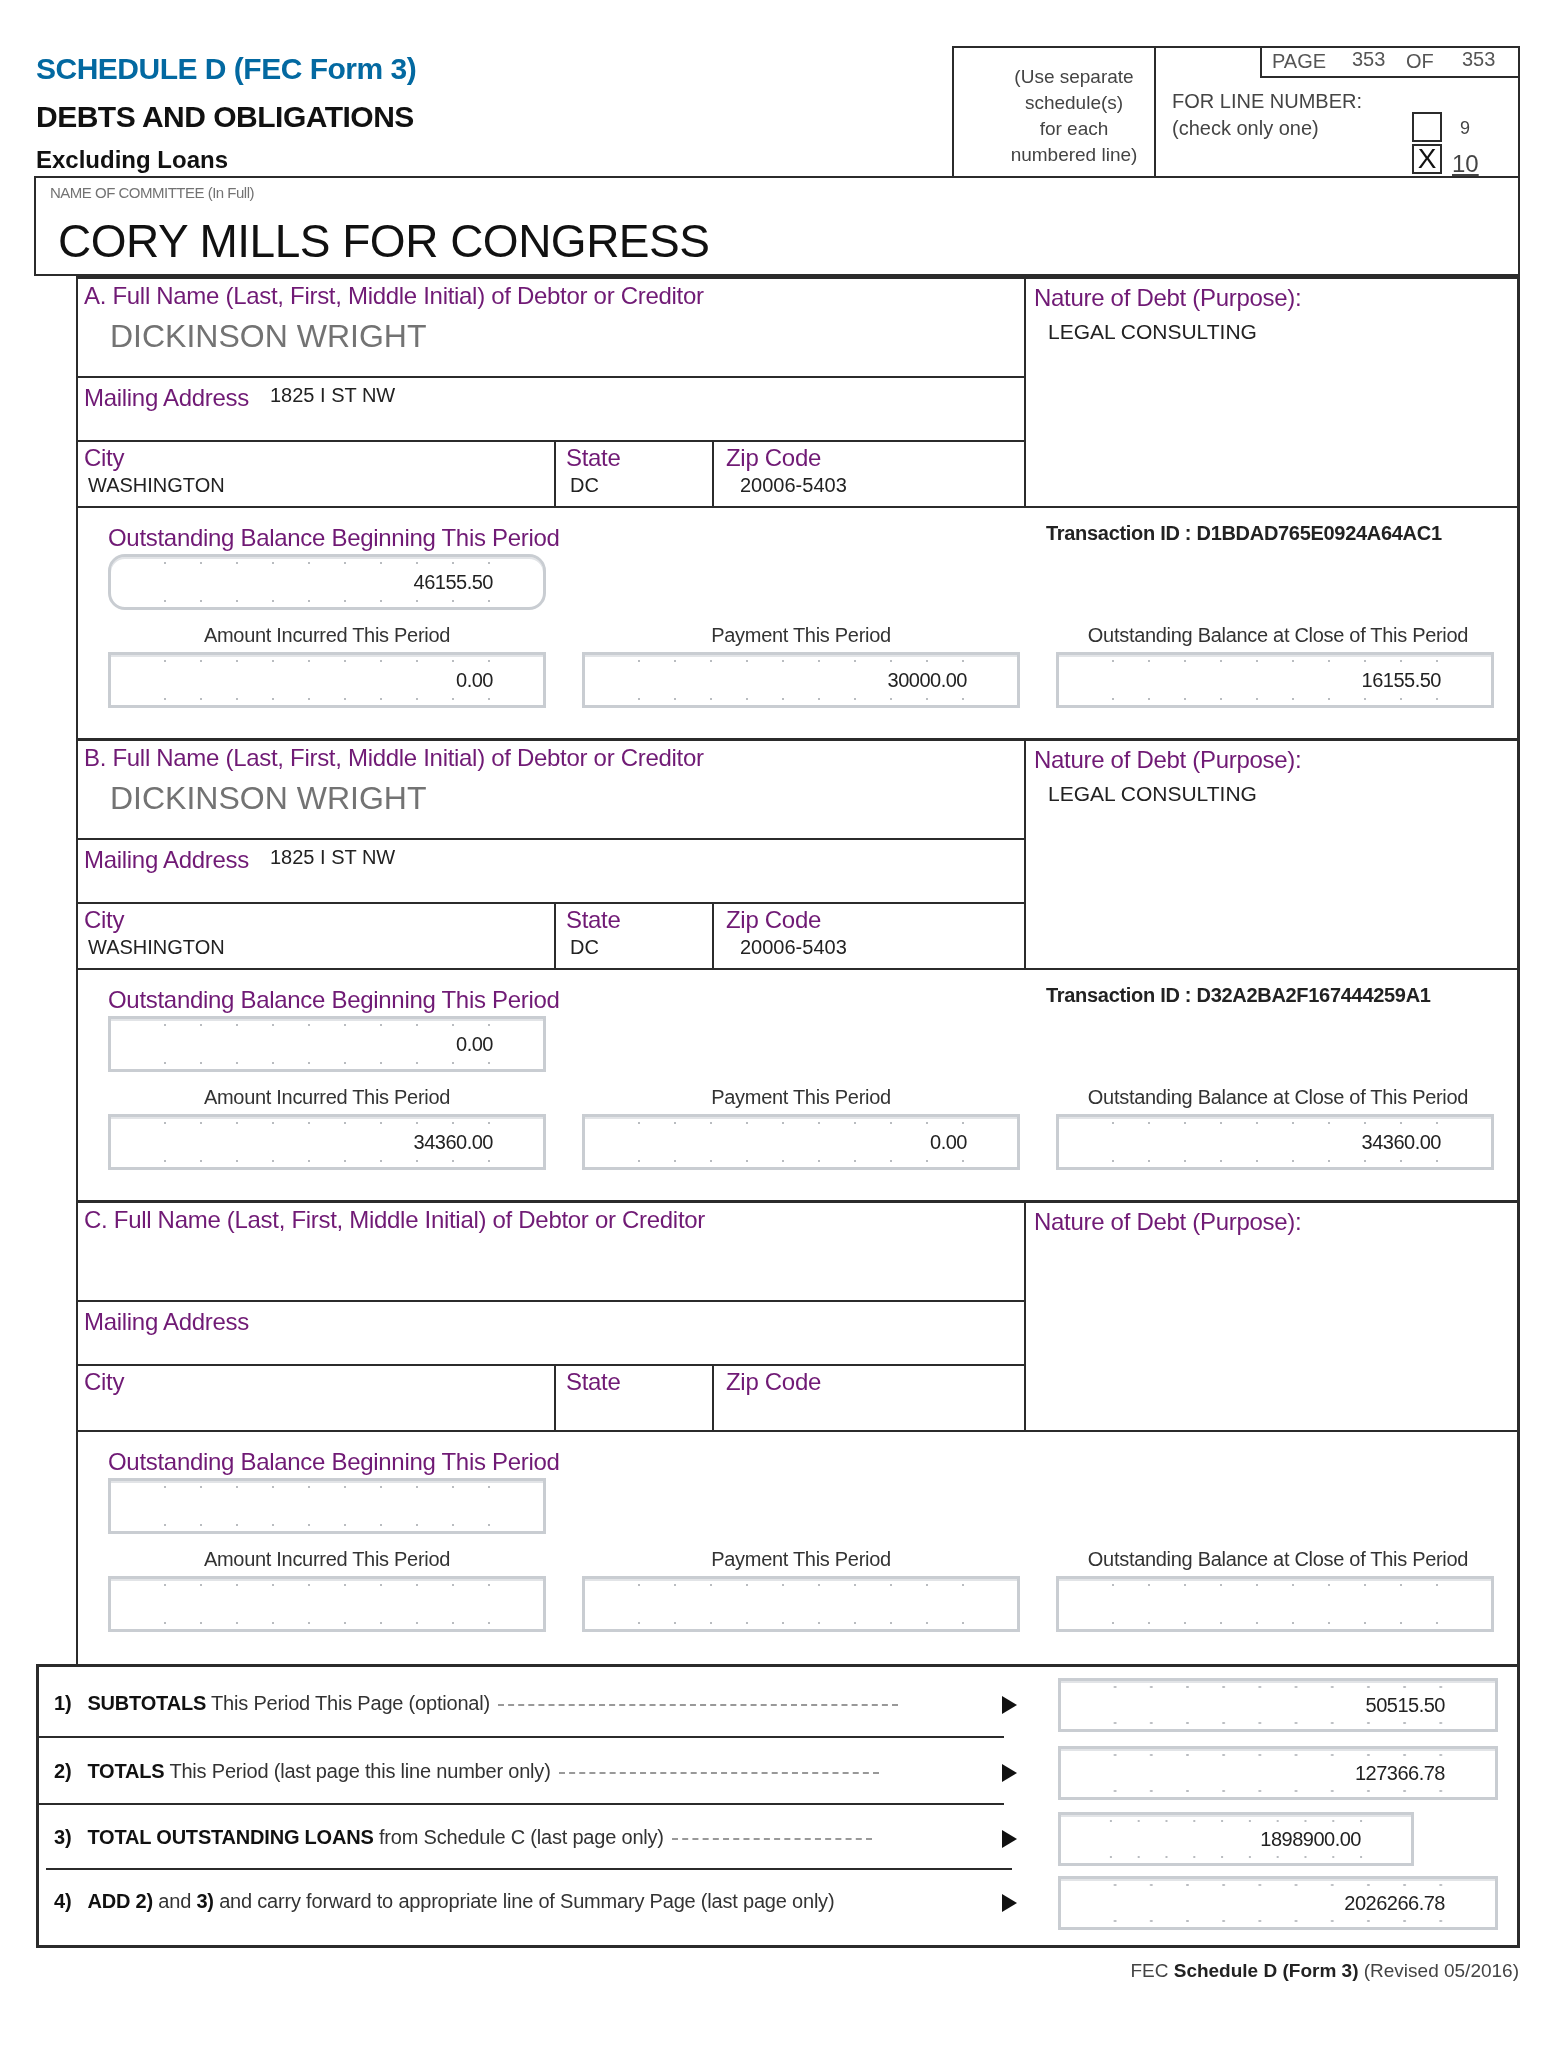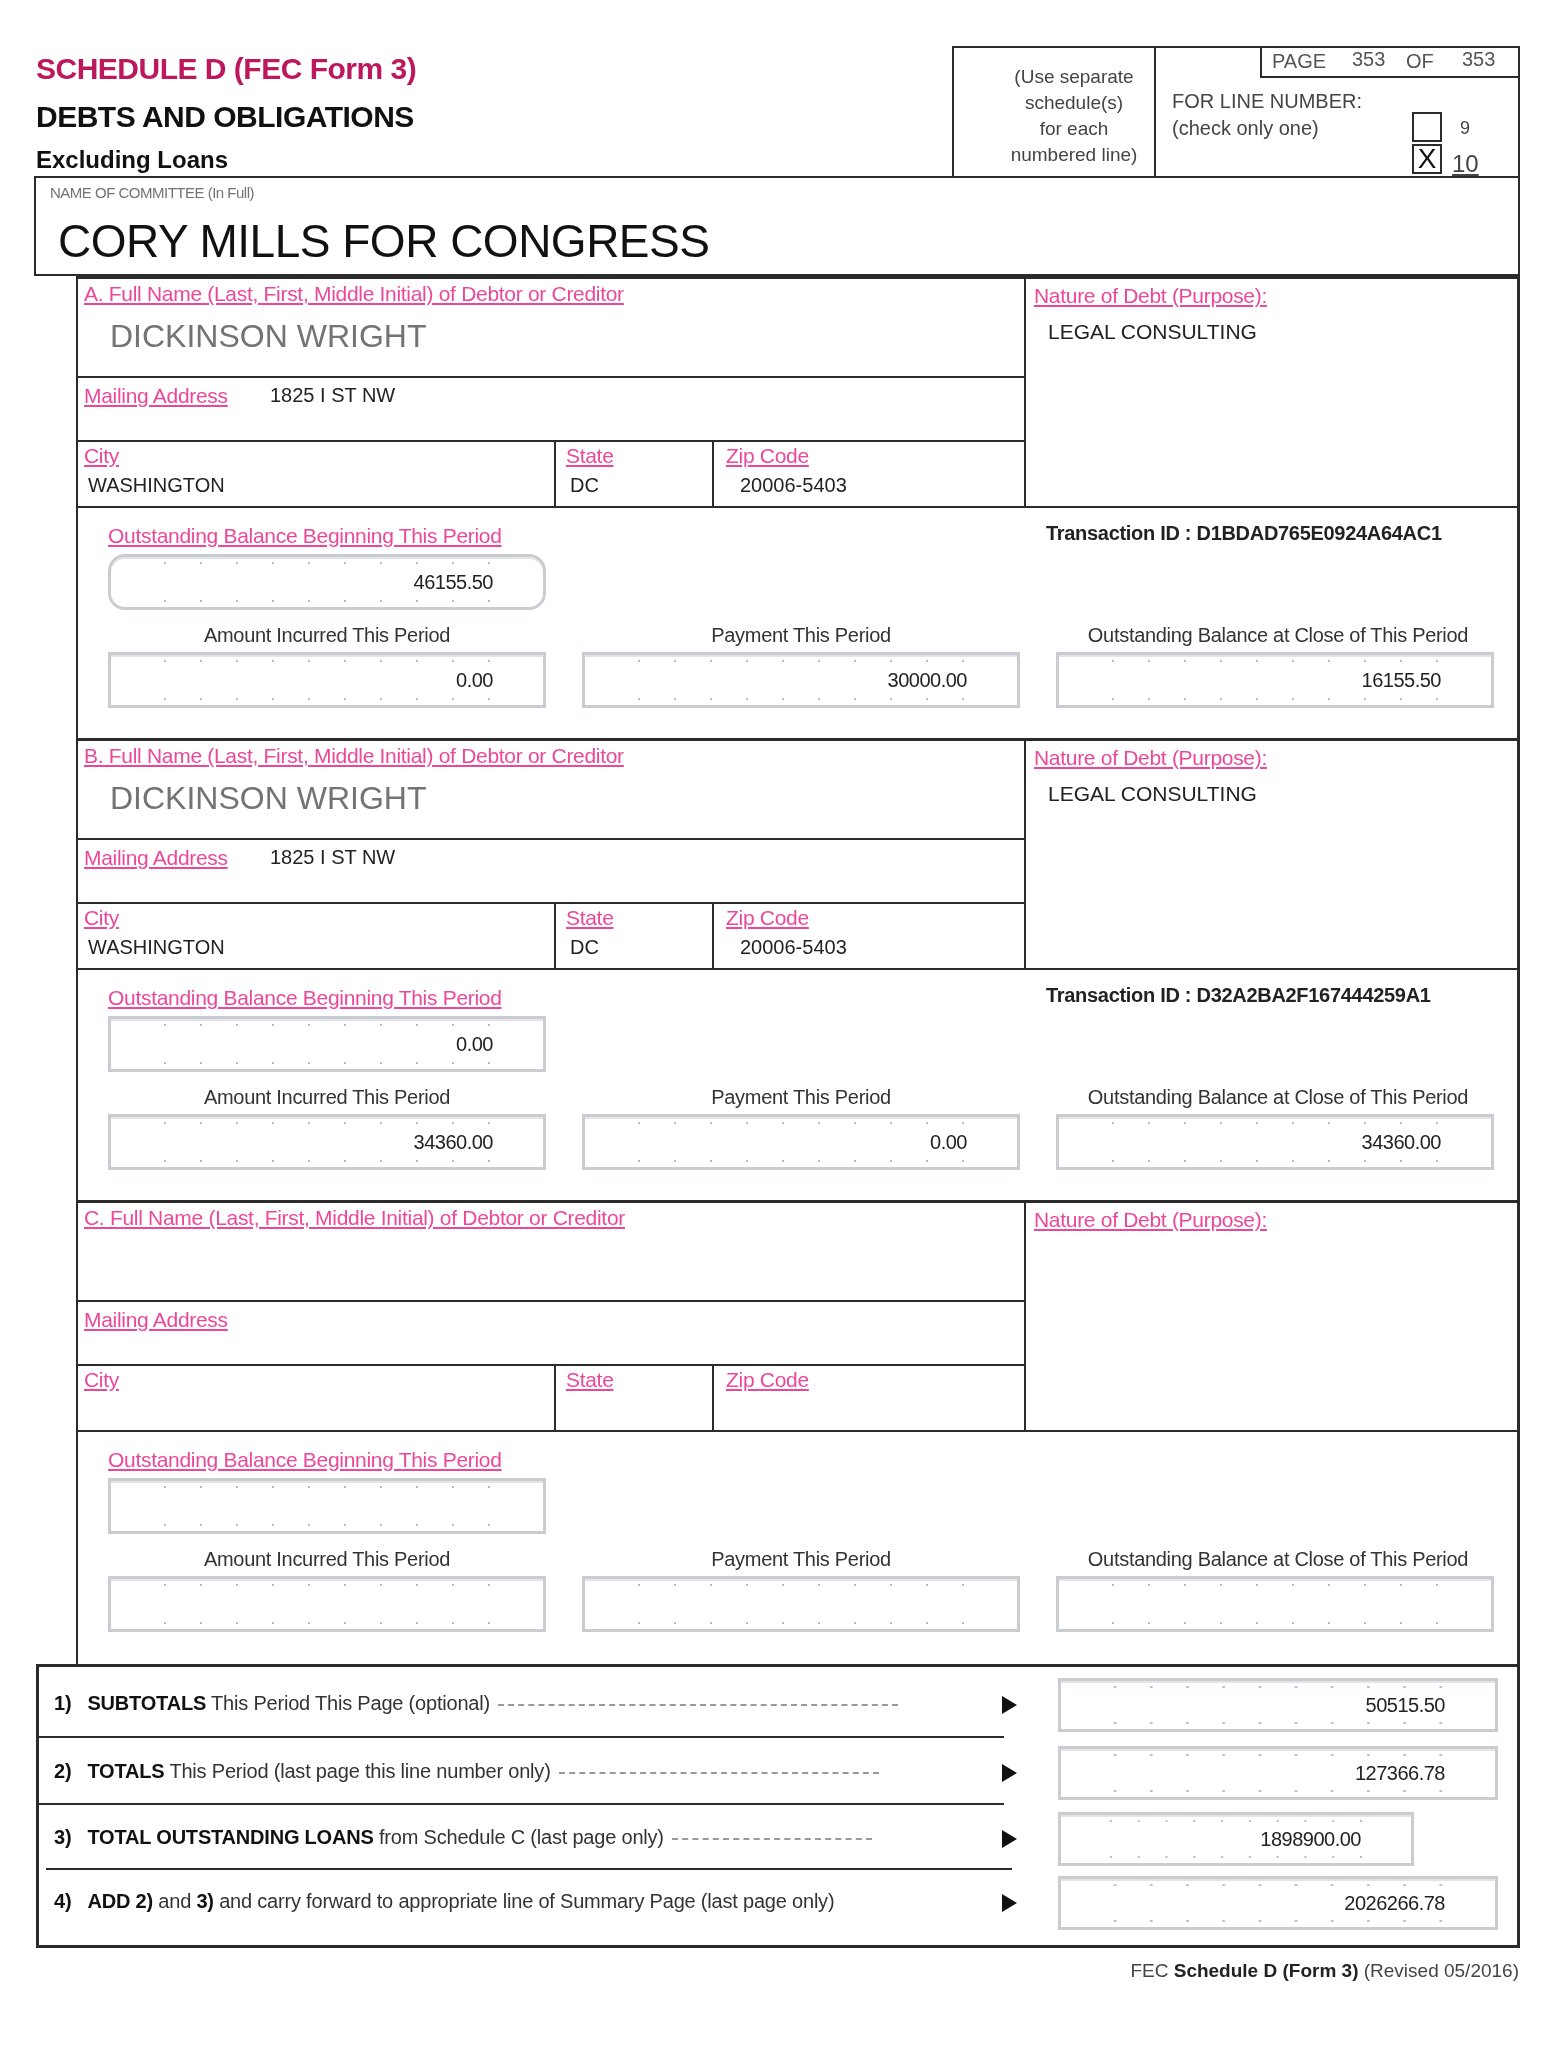--- a/index.html
+++ b/index.html
@@ -2,21 +2,21 @@
 <html><head>
 <meta charset="utf-8">
 <style>
   * { box-sizing: border-box; margin: 0; padding: 0; }
   html, body { width: 1555px; height: 2048px; background: #ffffff; overflow: hidden; }
   body { position: relative; font-family: "Liberation Sans", sans-serif; color: #222; }
   .abs { position: absolute; }
   .bold { font-weight: bold; }
   .ln { position: absolute; background: #2b2b2b; }
   .box { position: absolute; border: 2px solid #2b2b2b; }
-  .lbl { position: absolute; font-size: 21px; color: #ec4899; letter-spacing: -0.3px; white-space: nowrap; text-decoration: underline; }
+  .lbl { position: absolute; font-size: 24px; color: #701a75; letter-spacing: -0.3px; white-space: nowrap; }
   .val { position: absolute; font-size: 21px; color: #222; white-space: nowrap; }
   .bigval { position: absolute; font-size: 32px; color: #737373; white-space: nowrap; }
   .amt {
     position: absolute; height: 56px; border: 3px solid #c9cdd2; background: #fff;
     box-shadow: inset 0 2px 0 #e2e4e7;
   }
   .amt .ticks-top, .amt .ticks-bot {
     position: absolute; left: 36px; right: 36px; height: 4px;
     background-image: radial-gradient(circle, #b9bcc0 1px, transparent 1.5px);
     background-size: 10% 4px; background-repeat: repeat-x;
@@ -27,21 +27,21 @@
   .centerlbl { position: absolute; font-size: 20px; color: #333; text-align: center; letter-spacing: -0.3px; white-space: nowrap; }
   .arrow { position: absolute; width: 0; height: 0; border-top: 9px solid transparent; border-bottom: 9px solid transparent; border-left: 15px solid #111; }
   .tot-row { position: absolute; font-size: 20px; color: #333; white-space: nowrap; letter-spacing: -0.2px; }
   .tot-row b { color: #111; }
   .dots { display: inline-block; vertical-align: middle; border-bottom: 2px dashed #999; height: 2px; margin-left: 8px; }
   .chk { position: absolute; width: 30px; height: 30px; border: 2px solid #2b2b2b; font-size: 28px; line-height: 26px; text-align: center; color: #111; }
 </style>
 </head>
 <body>
 
-<div class="abs bold" style="left:36px;top:52px;font-size:30px;color:#be185d;letter-spacing:-0.5px;">SCHEDULE D  (FEC Form 3)</div>
+<div class="abs bold" style="left:36px;top:52px;font-size:30px;color:#0369a1;letter-spacing:-0.5px;">SCHEDULE D  (FEC Form 3)</div>
 <div class="abs bold" style="left:36px;top:100px;font-size:30px;color:#111;letter-spacing:-0.5px;">DEBTS AND OBLIGATIONS</div>
 <div class="abs bold" style="left:36px;top:146px;font-size:24px;color:#111;">Excluding Loans</div>
 
 <div class="box" style="left:952px;top:46px;width:204px;height:132px;"></div>
 <div class="abs" style="left:952px;top:64px;width:244px;text-align:center;font-size:19px;color:#444;line-height:26px;">
   <div>(Use separate</div>
   <div>schedule(s)</div>
   <div>for each</div>
   <div>numbered line)</div>
 </div>

